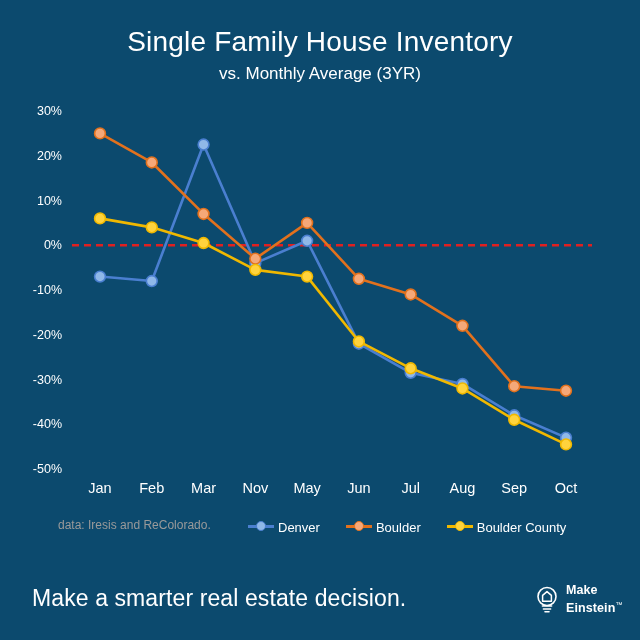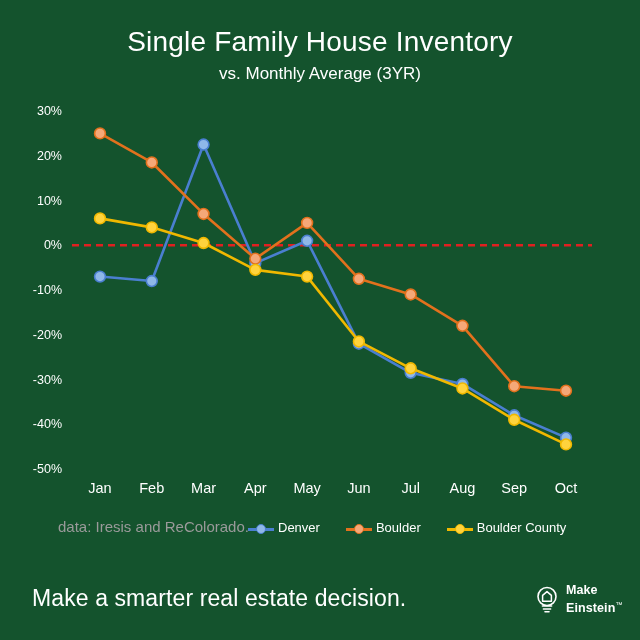--- a/index.html
+++ b/index.html
@@ -2,21 +2,21 @@
 <html><head>
 <meta charset="utf-8">
 <style>
   * { box-sizing: border-box; margin: 0; padding: 0; }
   html, body {
     width: 640px; height: 640px;
     background: #000000;
     font-family: "Liberation Sans", sans-serif;
     overflow: hidden;
   }
-  #root { position: relative; width: 640px; height: 640px; background: #14532d; }
+  #root { position: relative; width: 640px; height: 640px; background: #0c4a6e; }
 
   
   #chart-title {
     position: absolute; top: 26px; left: 0; width: 640px;
     text-align: center; color: #ffffff;
     font-size: 28px; font-weight: 400; letter-spacing: 0.2px;
   }
   #chart-subtitle {
     position: absolute; top: 64px; left: 0; width: 640px;
     text-align: center; color: #ffffff;
@@ -36,29 +36,29 @@
 
   .xtick-label {
     position: absolute; top: 480px;
     text-align: center; color: #ffffff;
     font-size: 14.5px; transform: translateX(-50%);
   }
 
   
   #source-note {
     position: absolute; left: 58px; top: 518px;
-    color: #9a9a9a; font-size: 15px;
+    color: #9a9a9a; font-size: 12px;
   }
 
   
   #legend {
     position: absolute; left: 248px; top: 520px;
     display: flex; align-items: center; gap: 26px;
   }
-  .legend-item { display: flex; align-items: flex-end; gap: 4px; }
+  .legend-item { display: flex; align-items: flex-start; gap: 4px; }
   .legend-swatch { position: relative; width: 26px; height: 12px; }
   .legend-swatch .lg-line {
     position: absolute; top: 5px; left: 0; width: 26px; height: 2.5px;
   }
   .legend-swatch .lg-dot {
     position: absolute; top: 1px; left: 8px;
     width: 10px; height: 10px; border-radius: 50%;
     border: 1.6px solid;
   }
   .legend-label { color: #ffffff; font-size: 13px; }
@@ -137,21 +137,21 @@
         <div class="ytick-label" style="top: 290px;">-10%</div>
         <div class="ytick-label" style="top: 335px;">-20%</div>
         <div class="ytick-label" style="top: 379.5px;">-30%</div>
         <div class="ytick-label" style="top: 424.25px;">-40%</div>
         <div class="ytick-label" style="top: 469px;">-50%</div>
       </div>
     <div id="x-axis-labels">
         <div class="xtick-label" style="left: 100px;">Jan</div>
         <div class="xtick-label" style="left: 151.778px;">Feb</div>
         <div class="xtick-label" style="left: 203.556px;">Mar</div>
-        <div class="xtick-label" style="left: 255.333px;">Apr</div>
+        <div class="xtick-label" style="left: 255.333px;">Nov</div>
         <div class="xtick-label" style="left: 307.111px;">May</div>
         <div class="xtick-label" style="left: 358.889px;">Jun</div>
         <div class="xtick-label" style="left: 410.667px;">Jul</div>
         <div class="xtick-label" style="left: 462.444px;">Aug</div>
         <div class="xtick-label" style="left: 514.222px;">Sep</div>
         <div class="xtick-label" style="left: 566px;">Oct</div>
       </div>
   </div>
 
   <div id="source-note">data: Iresis and ReColorado.</div>

